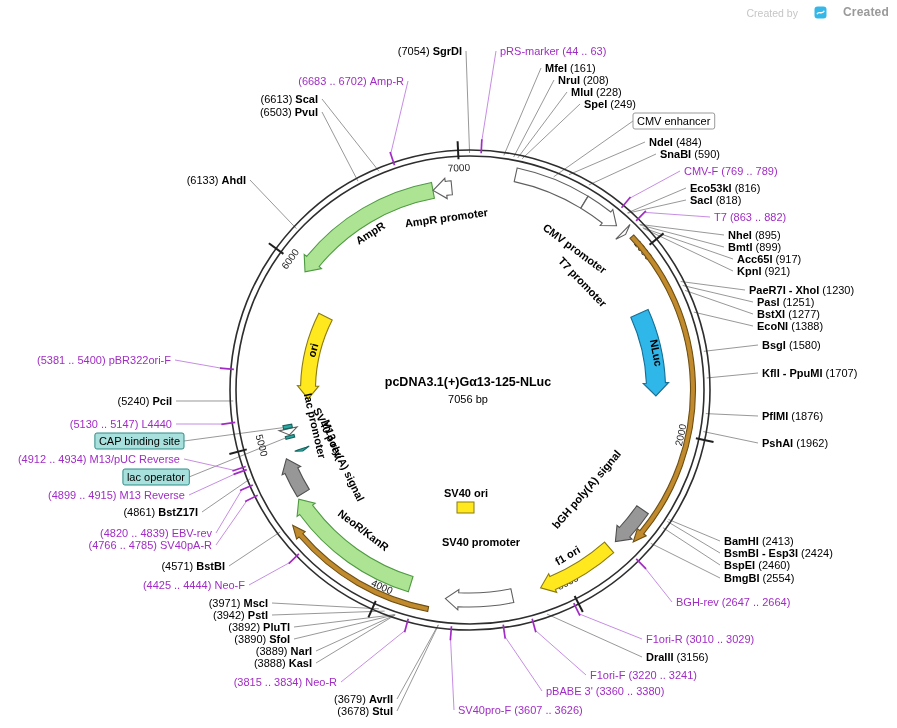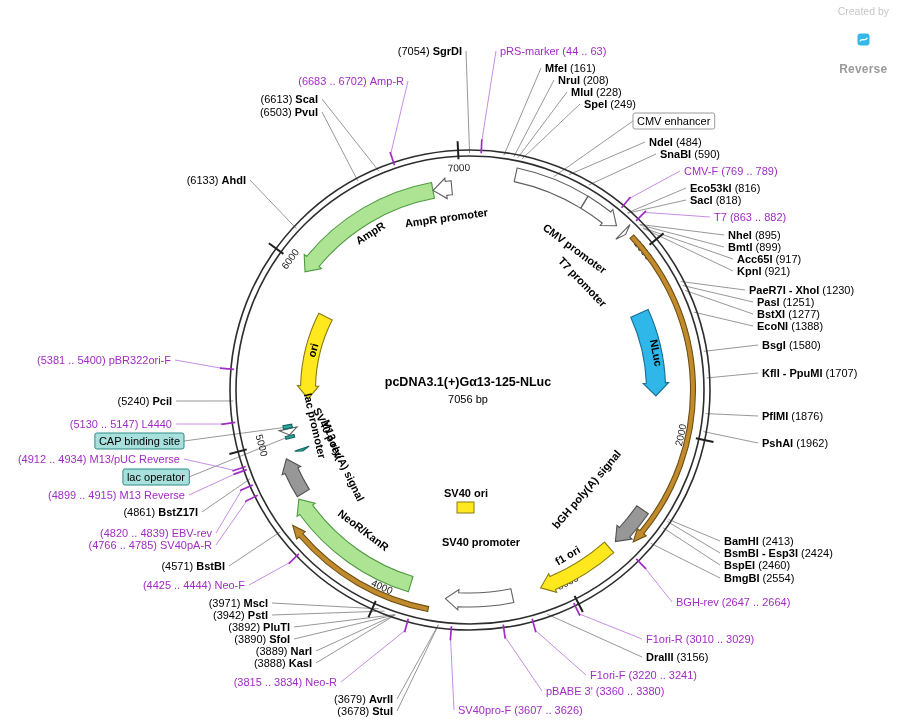--- a/index.html
+++ b/index.html
@@ -1,36 +1,36 @@
 <!DOCTYPE html>
 <html><head>
 <meta charset="utf-8">
 <style>
   html,body{margin:0;padding:0;background:#fff;}
   .canvas{position:relative;width:897px;height:728px;background:#ffffff;overflow:hidden;
           font-family:"Liberation Sans",sans-serif;}
   svg{position:absolute;left:0;top:0;font-family:"Liberation Sans",sans-serif;}
-  .watermark{position:absolute;top:5px;right:8px;display:flex;align-items:center;gap:16px;z-index:5;flex-direction:column;}
+  .watermark{position:absolute;top:5px;right:8px;display:flex;align-items:flex-end;gap:16px;z-index:5;}
   .wm-created{color:#c6c6c6;font-size:10.5px;}
   .wm-brand{color:#9a9a9a;font-size:12px;font-weight:600;letter-spacing:.2px;}
   .wm-logo{display:inline-flex;}
 </style>
 </head>
 <body>
 
 <div class="canvas">
   <div class="watermark">
     <span class="wm-created">Created by</span>
     <span class="wm-logo">
       <svg width="13" height="13" style="position:static">
         <rect x="0.5" y="0.5" width="12" height="12" rx="3" fill="#35B8E8"></rect>
         <path d="M3 8.2 C4.5 4.2 8 9.5 10.3 4.8" stroke="#ffffff" stroke-width="1.4" fill="none"></path>
       </svg>
     </span>
-    <span class="wm-brand">Reverse</span>
+    <span class="wm-brand">Created</span>
   </div>
 
   <svg id="map" width="897" height="728" viewBox="0 0 897 728">
     <g id="g-leaders">
         <line x1="496" y1="51" x2="481.74722474948885" y2="141.27725735131295" stroke="#bf80e0" stroke-width="0.9"></line>
         <line x1="541" y1="68" x2="503.86154395715306" y2="155.43146877546044" stroke="#8c8c8c" stroke-width="0.9"></line>
         <line x1="554" y1="80" x2="513.6462549390843" y2="157.05364473812332" stroke="#8c8c8c" stroke-width="0.9"></line>
         <line x1="567" y1="92" x2="517.7877679660851" y2="157.86786255923198" stroke="#8c8c8c" stroke-width="0.9"></line>
         <line x1="580" y1="104" x2="522.1200206286768" y2="158.80202542049312" stroke="#8c8c8c" stroke-width="0.9"></line>
         <line x1="633" y1="121" x2="553.6630945799045" y2="176.82991156047723" stroke="#8c8c8c" stroke-width="0.9"></line>

